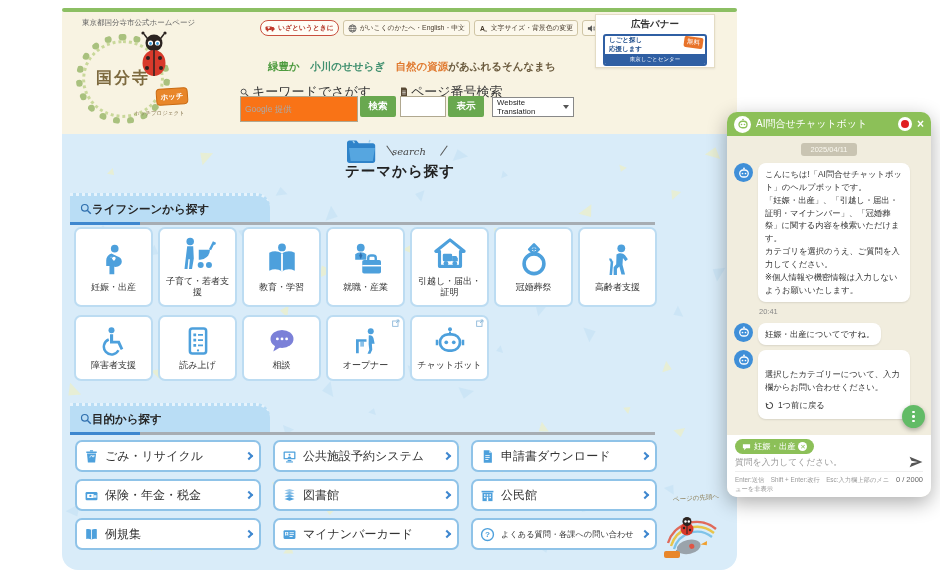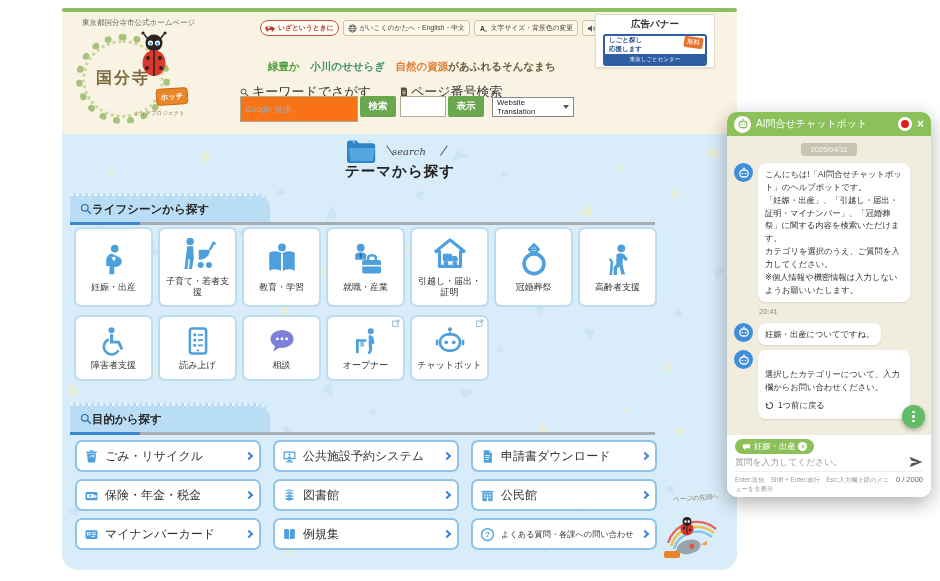--- a/index.html
+++ b/index.html
@@ -539,37 +539,37 @@
             <rect x="15.1" y="10" width="2.4" height="2.4" fill="#fff"></rect>
             <rect x="6.5" y="14" width="2.4" height="2.4" fill="#fff"></rect>
             <rect x="10.8" y="14" width="2.4" height="7" fill="#fff"></rect>
             <rect x="15.1" y="14" width="2.4" height="2.4" fill="#fff"></rect>
           </svg>
         <span class="lbl">公民館</span>
         <span class="chev"></span>
       </div>
       <div class="pbtn">
         <svg width="15" height="15" viewBox="0 0 24 24" fill="#4da0dc">
+            <path d="M12 4.8c-2-1.6-5-2-8.5-1.2v15.6c3.5-.8 6.5-.4 8.5 1.2 2-1.6 5-2 8.5-1.2V3.6C17 2.8 14 3.2 12 4.8z"></path>
+            <path d="M12 4.8v15.6" stroke="#fff" stroke-width="1.3"></path>
+          </svg>
+        <span class="lbl">例規集</span>
+        <span class="chev"></span>
+      </div>
+      <div class="pbtn">
+        <svg width="15" height="15" viewBox="0 0 24 24" fill="#4da0dc">
             <rect x="2.5" y="5" width="19" height="14" rx="1.8"></rect>
             <rect x="5" y="8" width="5" height="6" fill="#fff"></rect>
             <circle cx="7.5" cy="10" r="1.2" fill="#4da0dc"></circle>
             <path d="M5.6 14c.3-1.4 1.1-2 1.9-2s1.6.6 1.9 2z" fill="#4da0dc"></path>
             <rect x="12" y="8.5" width="7" height="1.4" fill="#fff"></rect>
             <rect x="12" y="11.5" width="7" height="1.4" fill="#fff"></rect>
             <rect x="12" y="14.5" width="5" height="1.4" fill="#fff"></rect>
           </svg>
         <span class="lbl">マイナンバーカード</span>
-        <span class="chev"></span>
-      </div>
-      <div class="pbtn">
-        <svg width="15" height="15" viewBox="0 0 24 24" fill="#4da0dc">
-            <path d="M12 4.8c-2-1.6-5-2-8.5-1.2v15.6c3.5-.8 6.5-.4 8.5 1.2 2-1.6 5-2 8.5-1.2V3.6C17 2.8 14 3.2 12 4.8z"></path>
-            <path d="M12 4.8v15.6" stroke="#fff" stroke-width="1.3"></path>
-          </svg>
-        <span class="lbl">例規集</span>
         <span class="chev"></span>
       </div>
       <div class="pbtn">
         <svg width="15" height="15" viewBox="0 0 24 24">
             <circle cx="12" cy="12" r="9.5" fill="none" stroke="#4da0dc" stroke-width="2.2"></circle>
             <text x="12" y="16.5" text-anchor="middle" font-size="13" font-weight="bold" fill="#4da0dc">?</text>
           </svg>
         <span class="lbl small">よくある質問・各課への問い合わせ</span>
         <span class="chev"></span>
       </div>

